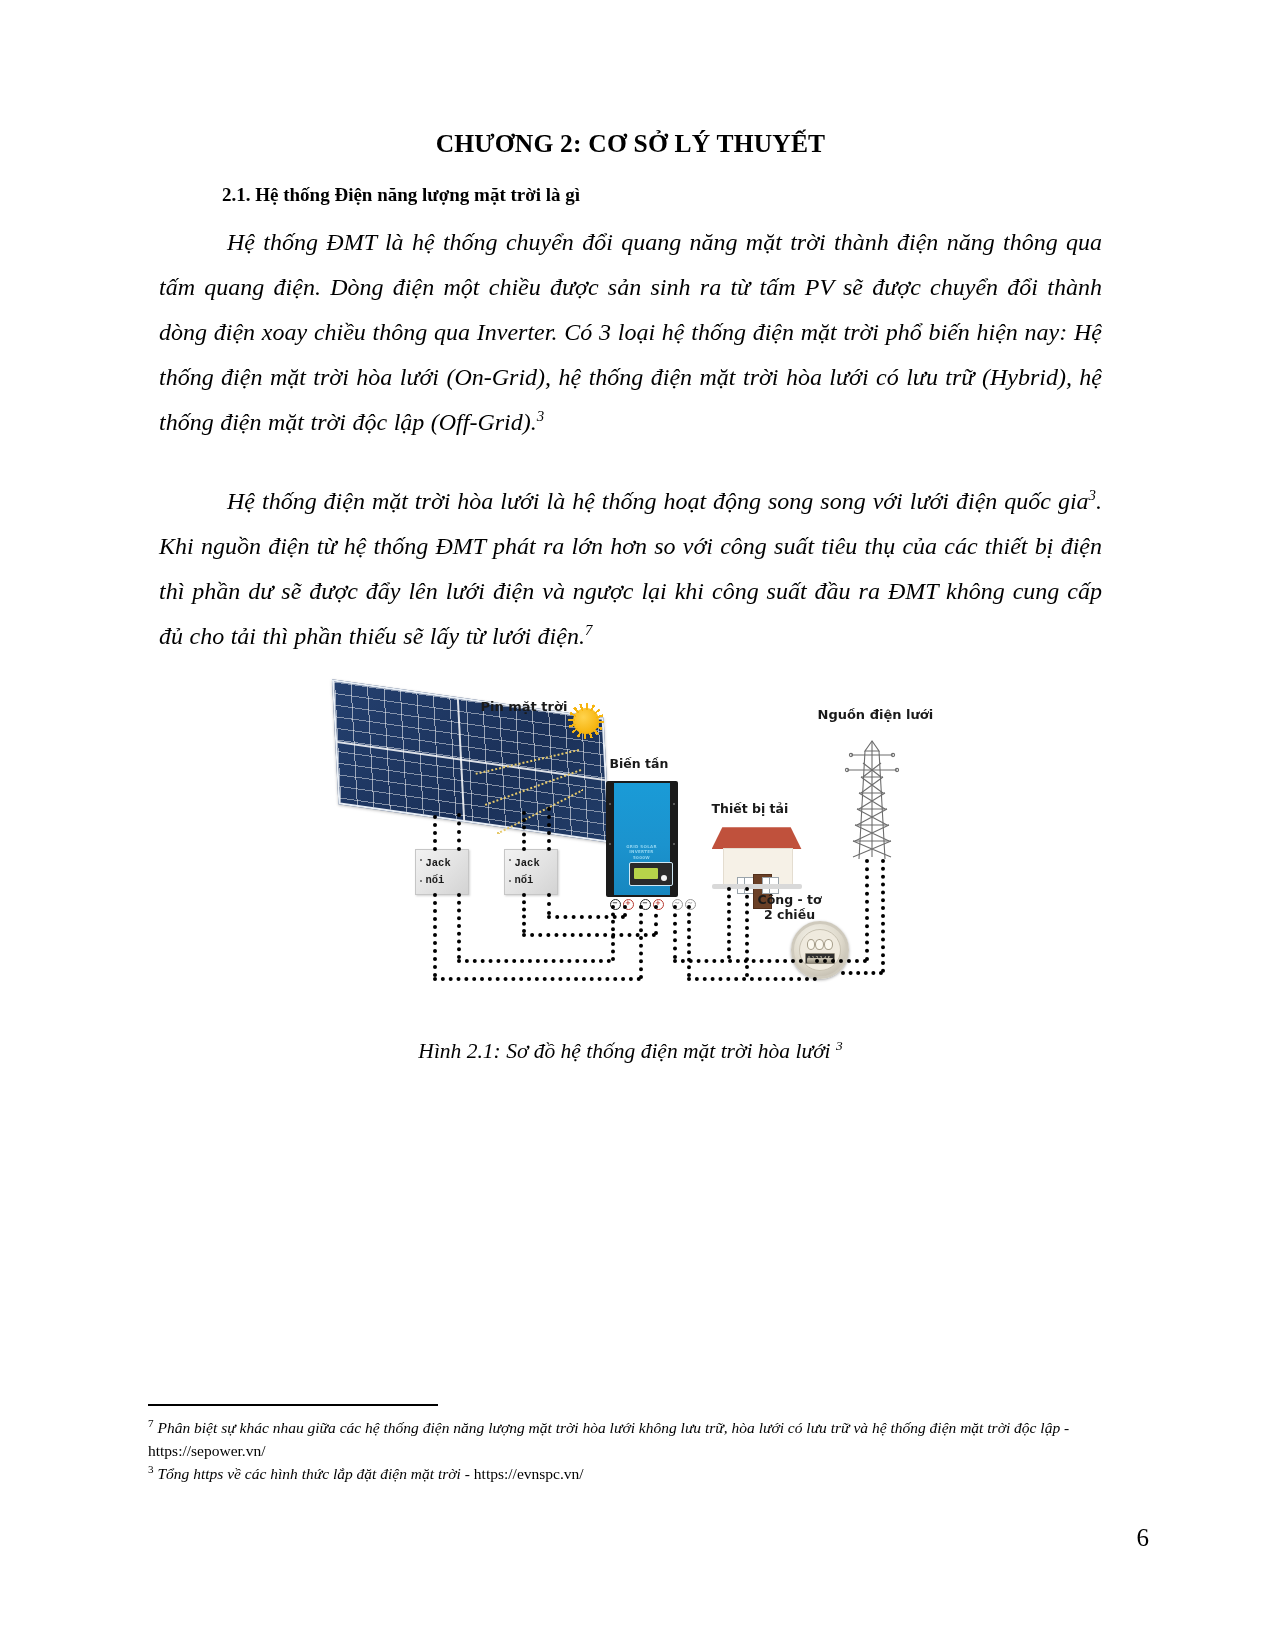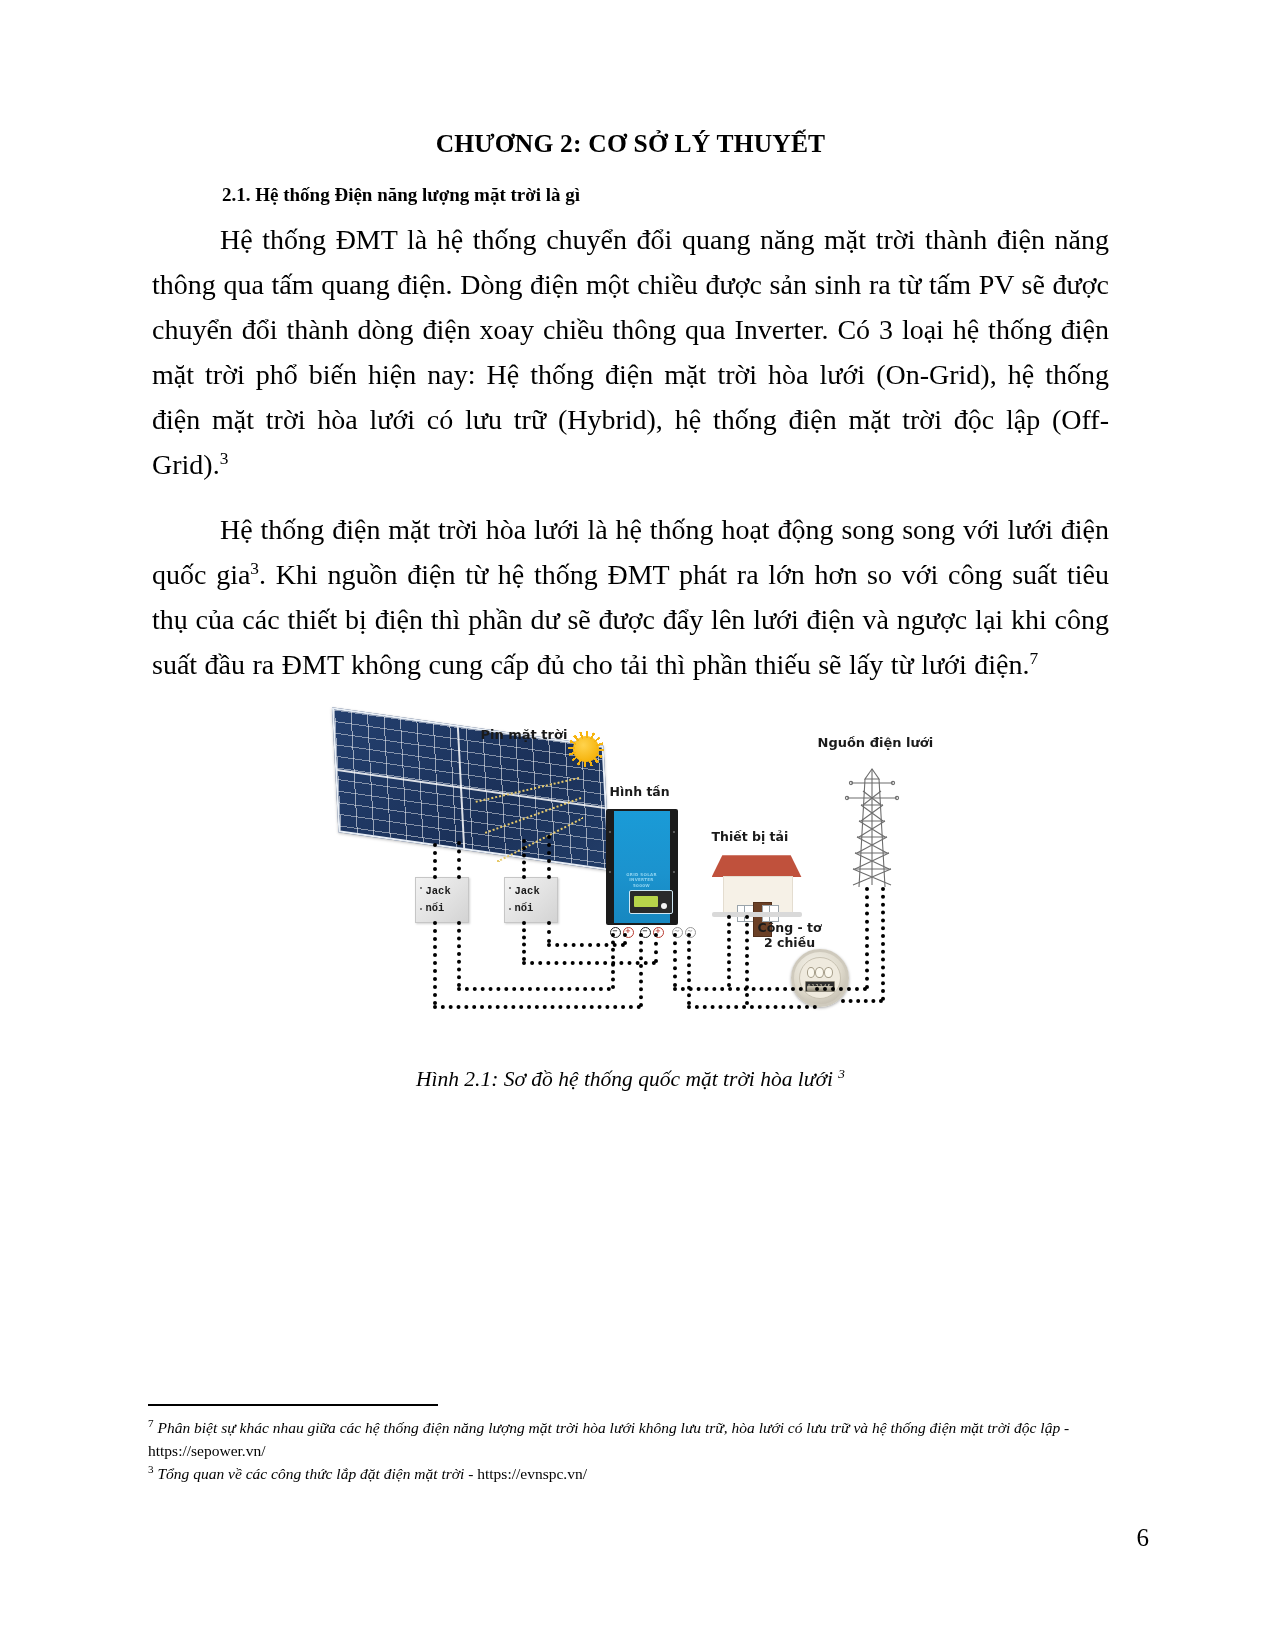--- a/index.html
+++ b/index.html
@@ -39,27 +39,28 @@
     font-weight: bold;
     font-size: 19px;
     margin: 8px;
     padding: 0 0 0 66px;
     line-height: 1.55;
   }
   .heading .reg {
     font-weight: normal;
   }
   p.body-par {
-    font-size: 28px;
+    font-size: 24px;
     line-height: 45px;
-    margin: 4px;
+    margin: 11px;
     text-align: justify;
     text-indent: 68px;
     text-justify: inter-word;
     word-spacing: 0.5px;
+    font-style: italic;
   }
   sup {
     font-size: 0.62em;
     vertical-align: super;
     line-height: 0;
   }
   .gap-sm { height: 9px; }
   .gap-xs { height: 3px; }
 
   
@@ -350,21 +351,21 @@
             <div class="panel-seam-h"></div>
             <div class="panel-seam-v"></div>
           </div>
           <div class="dlabel" style="left:160px; top:19px; font-size:13px;">Pin mặt trời</div>
 
           <div class="sun"></div>
           <div class="ray" style="left:152px; top:68px; width:106px; transform: rotate(-13deg);"></div>
           <div class="ray" style="left:158px; top:88px; width:102px; transform: rotate(-20deg);"></div>
           <div class="ray" style="left:166px; top:108px; width:96px; transform: rotate(-27deg);"></div>
 
-          <div class="dlabel" style="left:289px; top:76px; font-size:12.5px;">Hình tần</div>
+          <div class="dlabel" style="left:289px; top:76px; font-size:12.5px;">Biến tần</div>
           <div class="inverter">
             <div class="inverter-face">
               <div class="inv-brand">
                 <div>GRID SOLAR</div>
                 <div>INVERTER</div>
                 <div>5000W</div>
               </div>
               <div class="inv-screen"></div>
             </div>
             <span class="inv-screw" style="left:3px; top:22px;"></span>
@@ -482,26 +483,26 @@
           <div class="wire v w-or" style="left:424px; top:206px; height:90px;"></div>
 
           <div class="wire h w-bk" style="left:494px; top:278px; width:52px;"></div>
           <div class="wire v w-bk" style="left:544px; top:178px; height:102px;"></div>
           <div class="wire h w-tl" style="left:520px; top:290px; width:42px;"></div>
           <div class="wire v w-tl" style="left:560px; top:178px; height:114px;"></div>
 
         </div>
       </div>
 
-      <div class="fig-caption"><span>Hình 2.1: Sơ đồ hệ thống quốc mặt trời hòa lưới</span> <sup>3</sup></div>
+      <div class="fig-caption"><span>Hình 2.1: Sơ đồ hệ thống điện mặt trời hòa lưới</span> <sup>3</sup></div>
     </div>
 
   </div>
 
   <div class="footnote-area">
     <div class="fn-rule"></div>
     <p class="fn"><sup>7</sup> <span>Phân biệt sự khác nhau giữa các hệ thống điện năng lượng mặt trời hòa lưới không lưu trữ, hòa lưới có lưu trữ và hệ thống điện mặt trời độc lập</span><span class="upright"> - </span><span class="upright">https://sepower.vn/</span></p>
-    <p class="fn"><sup>3</sup> <span>Tổng quan về các công thức lắp đặt điện mặt trời</span><span class="upright"> - </span><span class="upright">https://evnspc.vn/</span></p>
+    <p class="fn"><sup>3</sup> <span>Tổng https về các hình thức lắp đặt điện mặt trời</span><span class="upright"> - </span><span class="upright">https://evnspc.vn/</span></p>
   </div>
 
   <div class="page-number">6</div>
 
 </div>
 
 </body></html>

